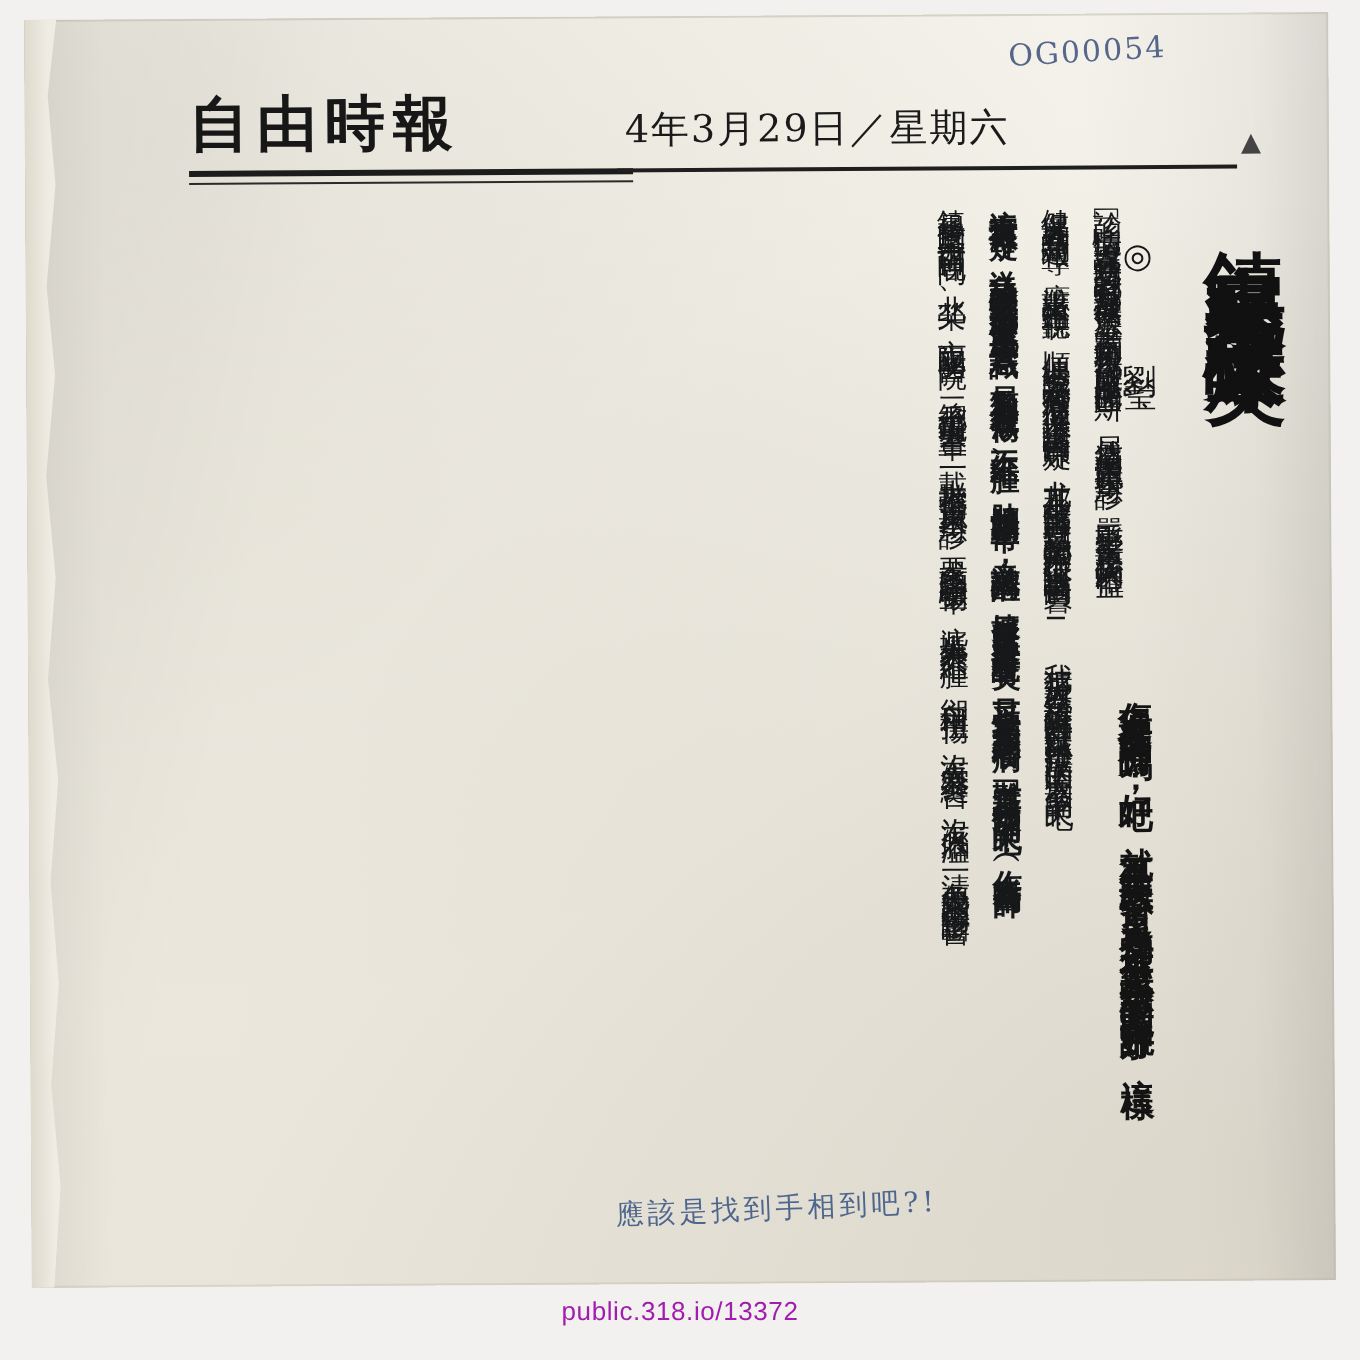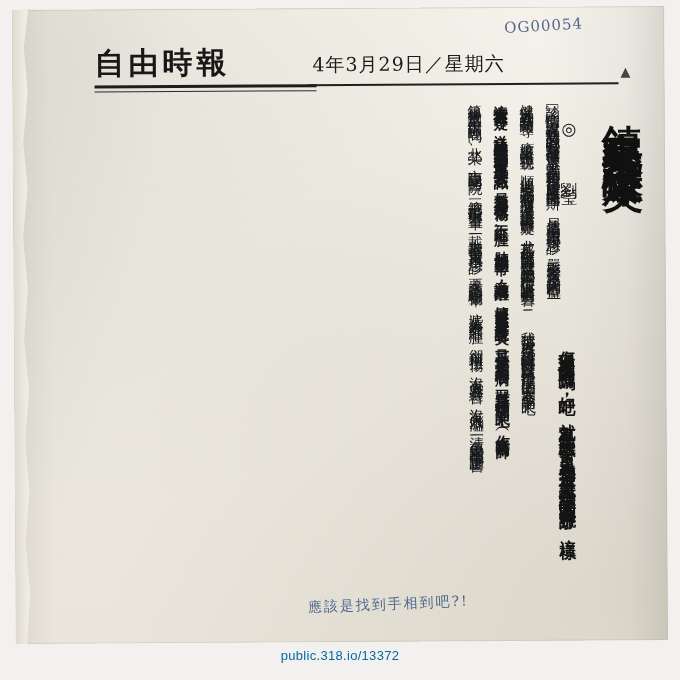--- a/index.html
+++ b/index.html
@@ -212,21 +212,21 @@
   }
   
   #footer {
     position: absolute;
     left: 0;
     top: 648px;
     width: 680px;
     text-align: center;
     font-family: "Liberation Sans", sans-serif;
     font-size: 13px;
-    color: #0369a1;
+    color: #a21caf;
     letter-spacing: 0.3px;
   }
 </style>
 </head>
 <body>
 
 <div id="page">
 
   <div id="clipping">
 

